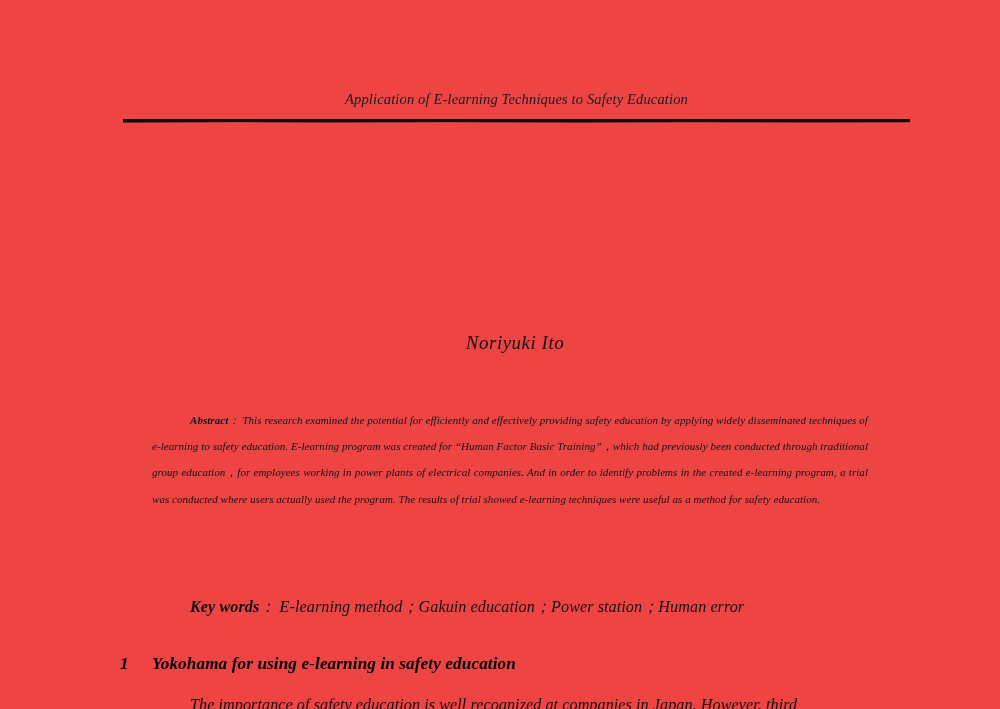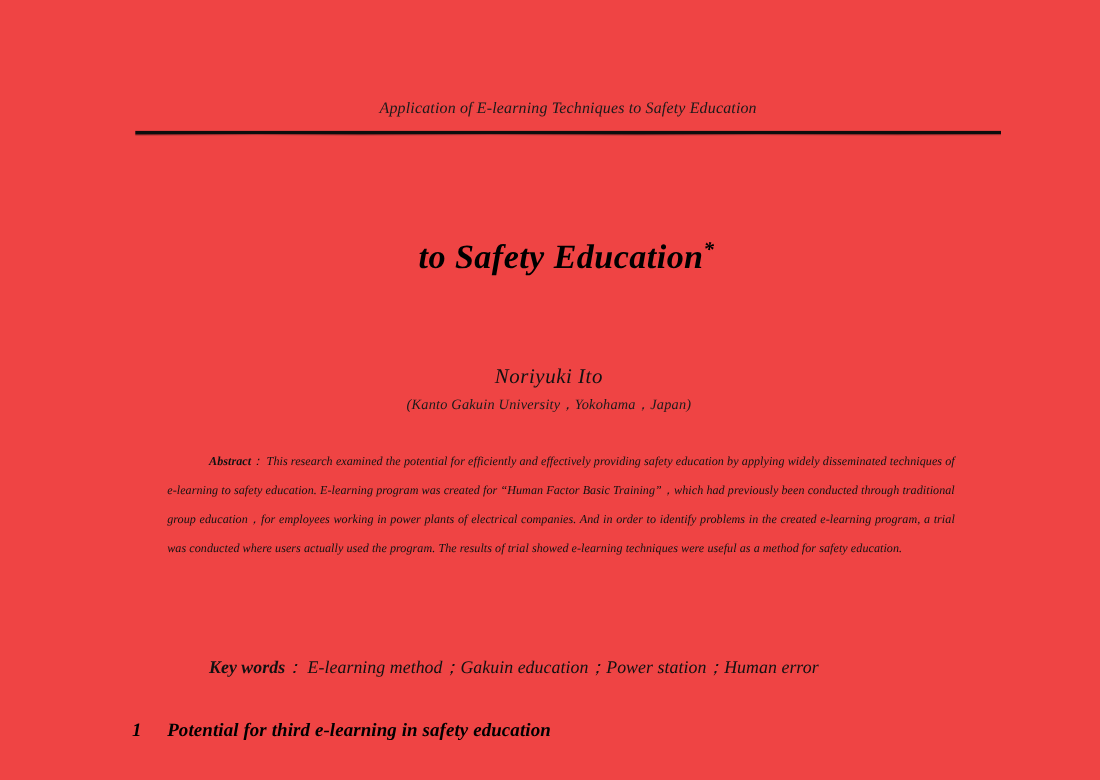--- a/index.html
+++ b/index.html
@@ -84,21 +84,21 @@
   .title-star {
     font-size: 19px;
     vertical-align: super;
     line-height: 0;
     font-weight: bold;
   }
 
   
   .author-block {
     position: absolute;
-    left: 104px;
+    left: 120px;
     top: 330px;
     width: 790px;
     text-align: center;
   }
   .author-name {
     font-size: 19px;
     line-height: 25px;
     letter-spacing: 0.5px;
     color: #111111;
   }
@@ -181,31 +181,32 @@
 </head>
 <body>
 
 <div class="page">
 
   <div class="running-head">Application of E-learning Techniques to Safety Education</div>
 
   <div class="head-rule"></div>
 
   <div class="title-block">
-    <div class="title-line"><span>to Safety Education</span><span class="title-star">*</span></div>
   </div>
 
   <div class="author-block">
     <div class="author-name">Noriyuki Ito</div>
-    <div class="author-affil">(Kanto Gakuin University，Yokohama，Japan)</div>
   </div>
 
   <div class="abstract"><b>Abstract</b><span>：</span> <span>This research examined the potential for efficiently and effectively providing safety education by applying widely disseminated techniques of e-learning to safety education. E-learning program was created for “Human Factor Basic Training”，which had previously been conducted through traditional group education，for employees working in power plants of electrical companies. And in order to identify problems in the created e-learning program, a trial was conducted where users actually used the program. The results of trial showed e-learning techniques were useful as a method for safety education.</span></div>
 
   <div class="keywords"><b>Key words</b><span>：</span> <span>E-learning method；Gakuin education；Power station；Human error</span></div>
 
   <div class="section-heading">
     <span class="section-num">1</span>
-    <span class="section-title">Potential for third e-learning in safety education</span>
-  </div>
-
+    <span class="section-title">Yokohama for using e-learning in safety education</span>
+  </div>
+
+  <div class="body-clip">
+    <p>The importance of safety education is well recognized at companies in Japan.  However, third</p>
+  </div>
 
 </div>
 
 </body></html>

